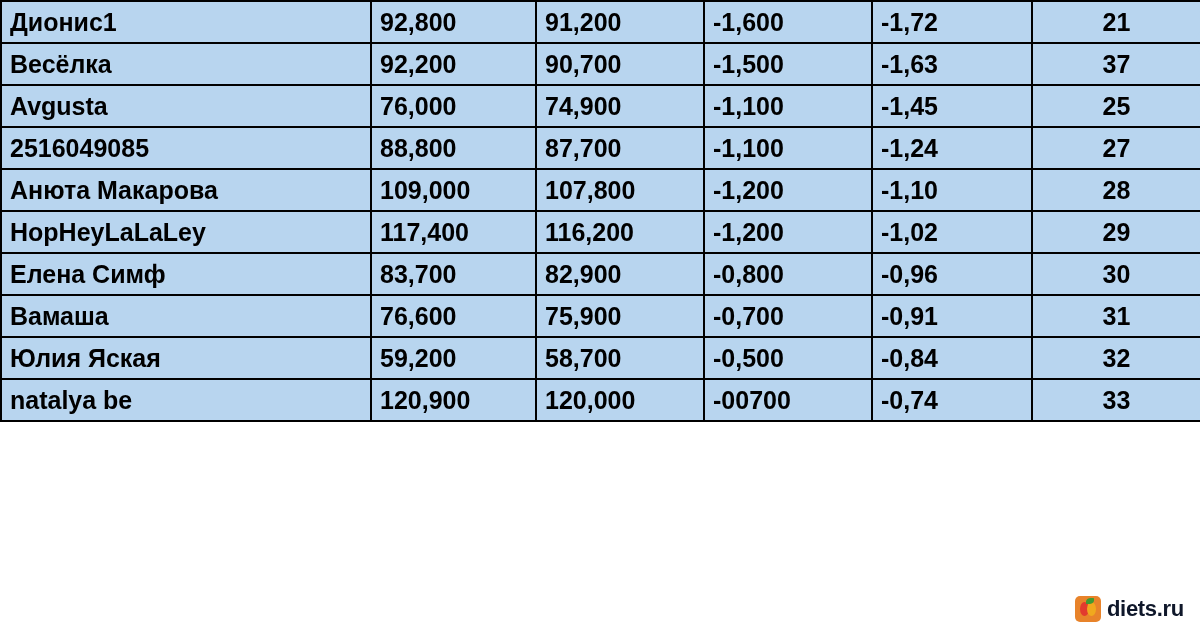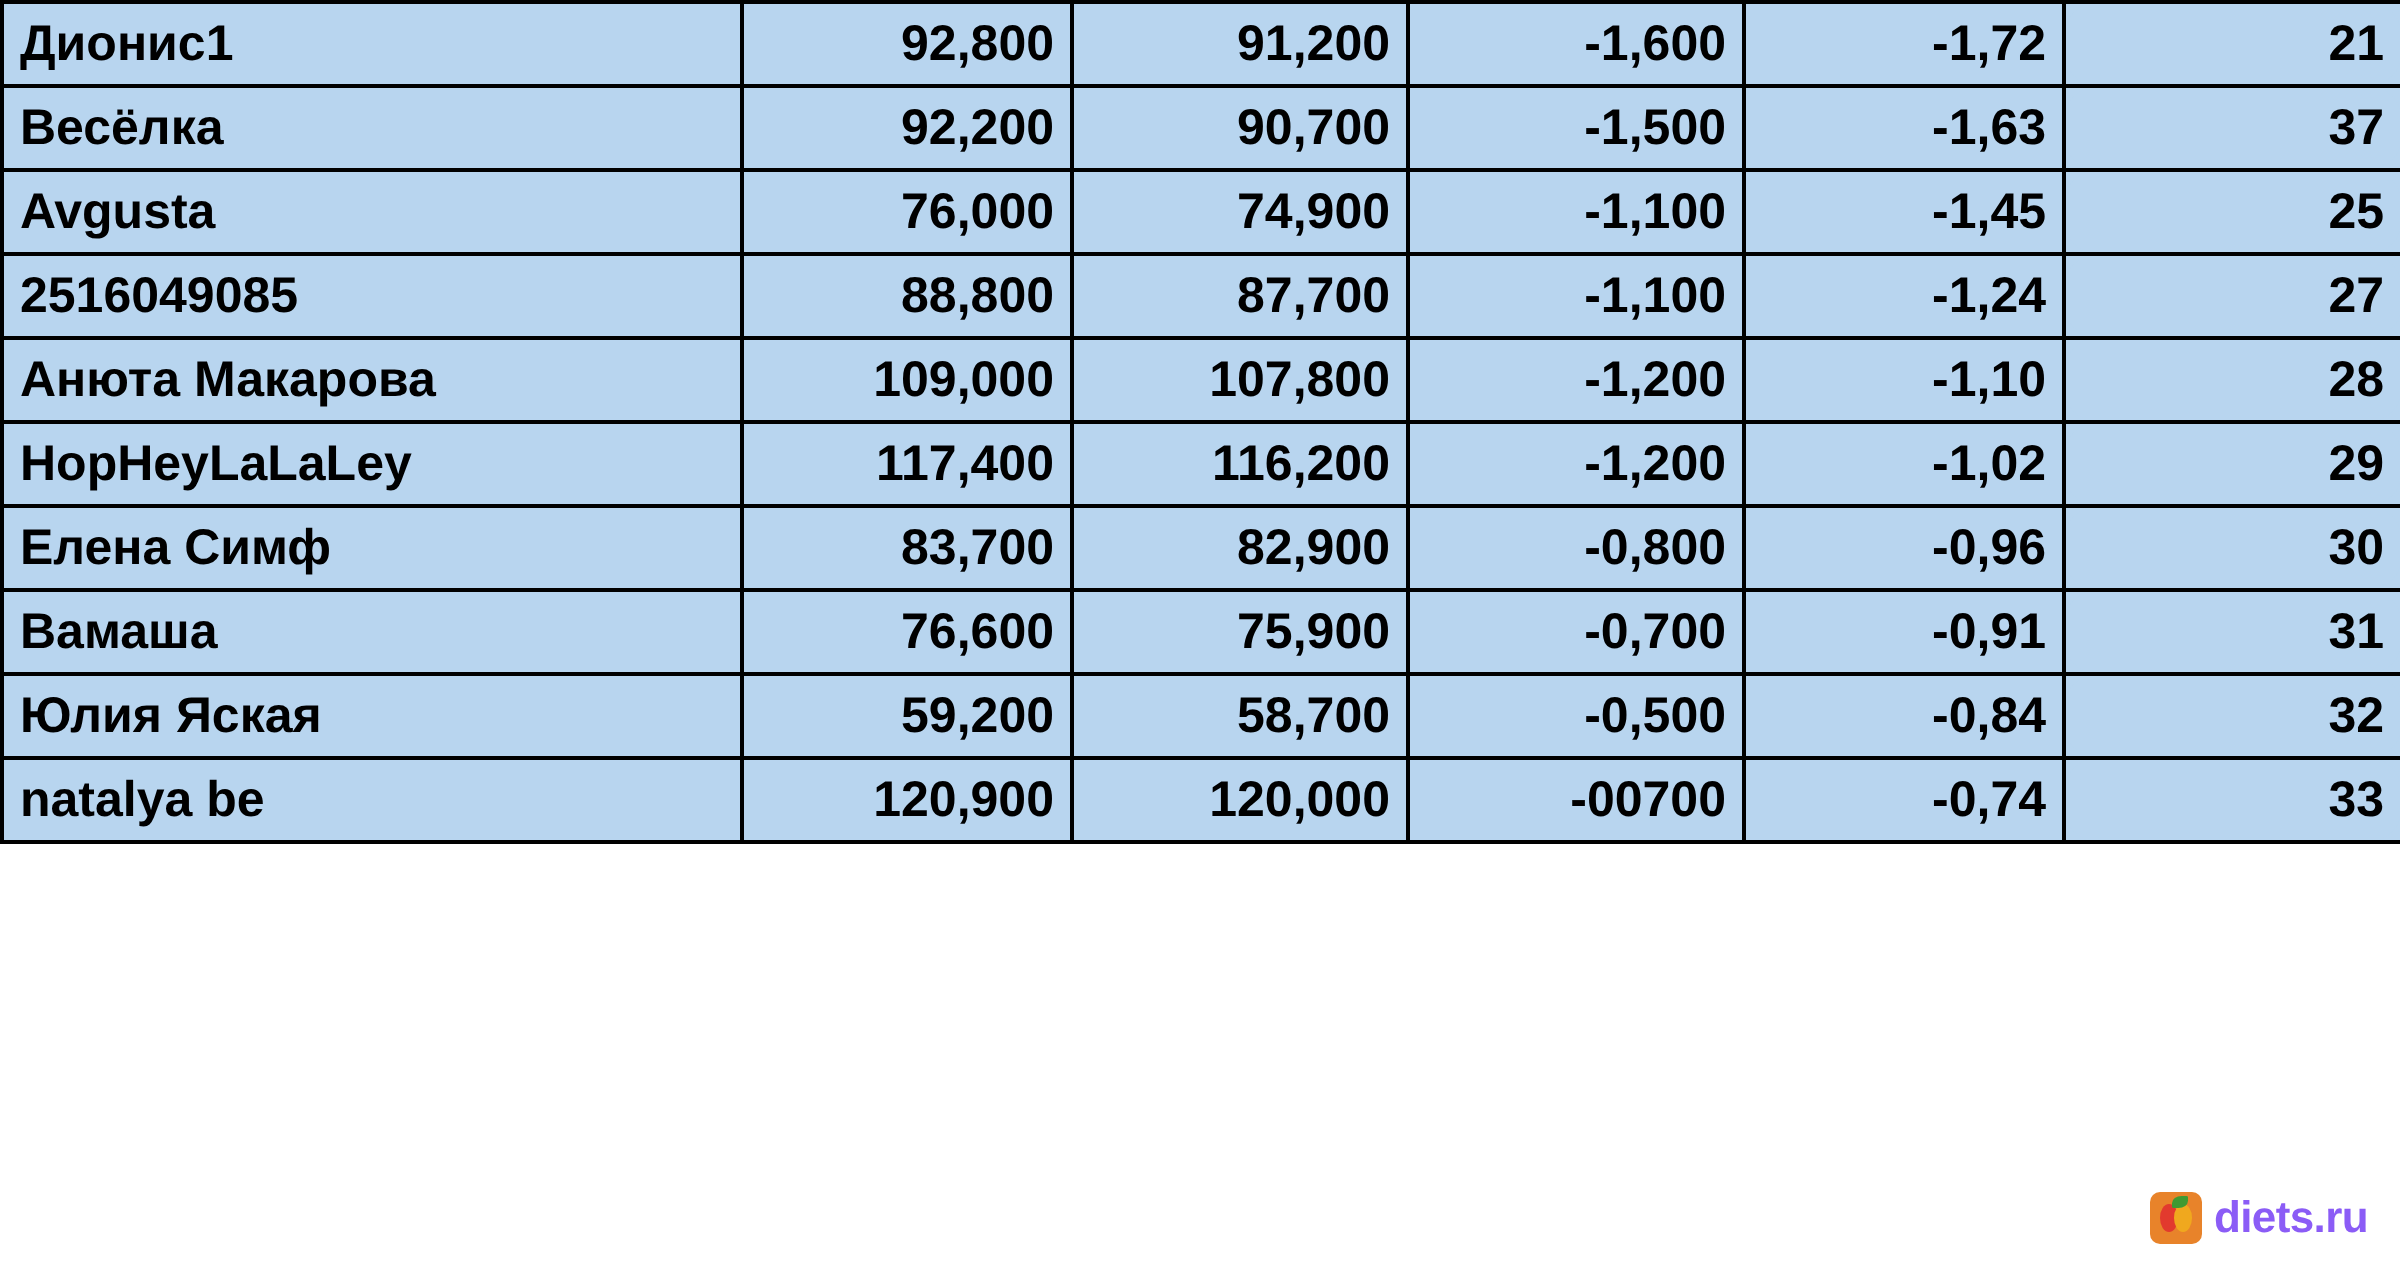--- a/index.html
+++ b/index.html
@@ -46,24 +46,24 @@
   col.c-curr  { width: 168px; }
   col.c-diff  { width: 168px; }
   col.c-pct   { width: 160px; }
   col.c-rank  { width: 169px; }
 
   td.name {
     text-align: left;
     border-left: none;
   }
   td.num {
-    text-align: right;
+    text-align: left;
   }
   td.rank {
-    text-align: right;
+    text-align: center;
     color: #2f6fc4;
     border-right: none;
     border-radius: 17px;
   }
   
   tr:first-child td { border-top: 2px solid #000000; }
 
   .footer-brand {
     position: absolute;
     right: 16px;
@@ -106,21 +106,21 @@
     top: 2px;
     width: 8px;
     height: 6px;
     background: #3f9a32;
     border-radius: 60% 10% 60% 10%;
     z-index: 2;
   }
   .brand-text {
     font-size: 22px;
     font-weight: bold;
-    color: #8b5cf6;
+    color: #0f172a;
     letter-spacing: -0.3px;
   }
 </style>
 </head>
 <body>
 
 <div class="table-wrap">
   <table class="data-table">
     <colgroup>
       <col class="c-name">

